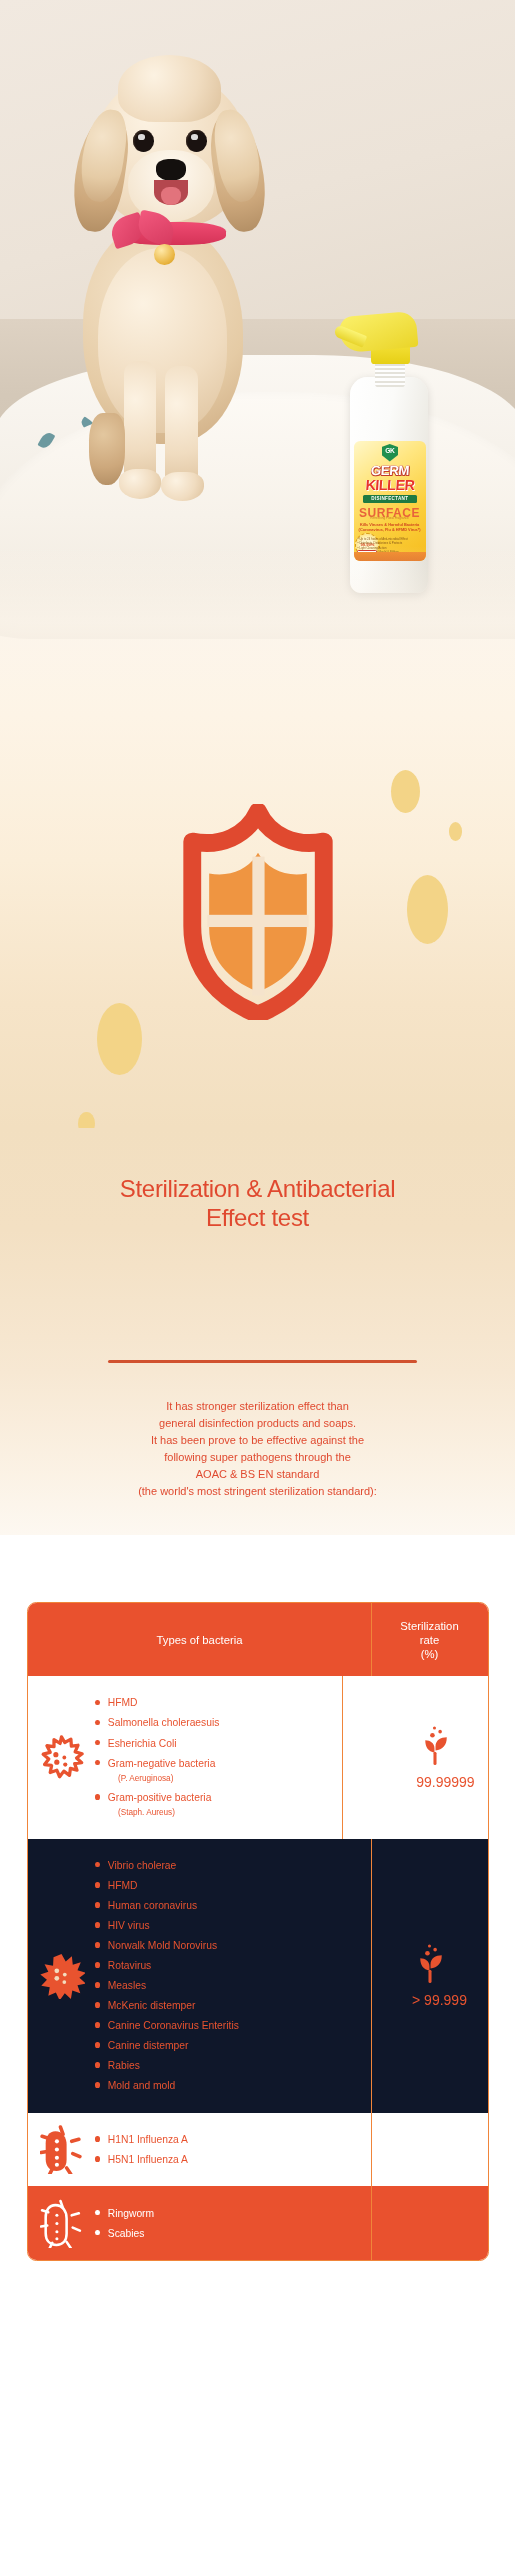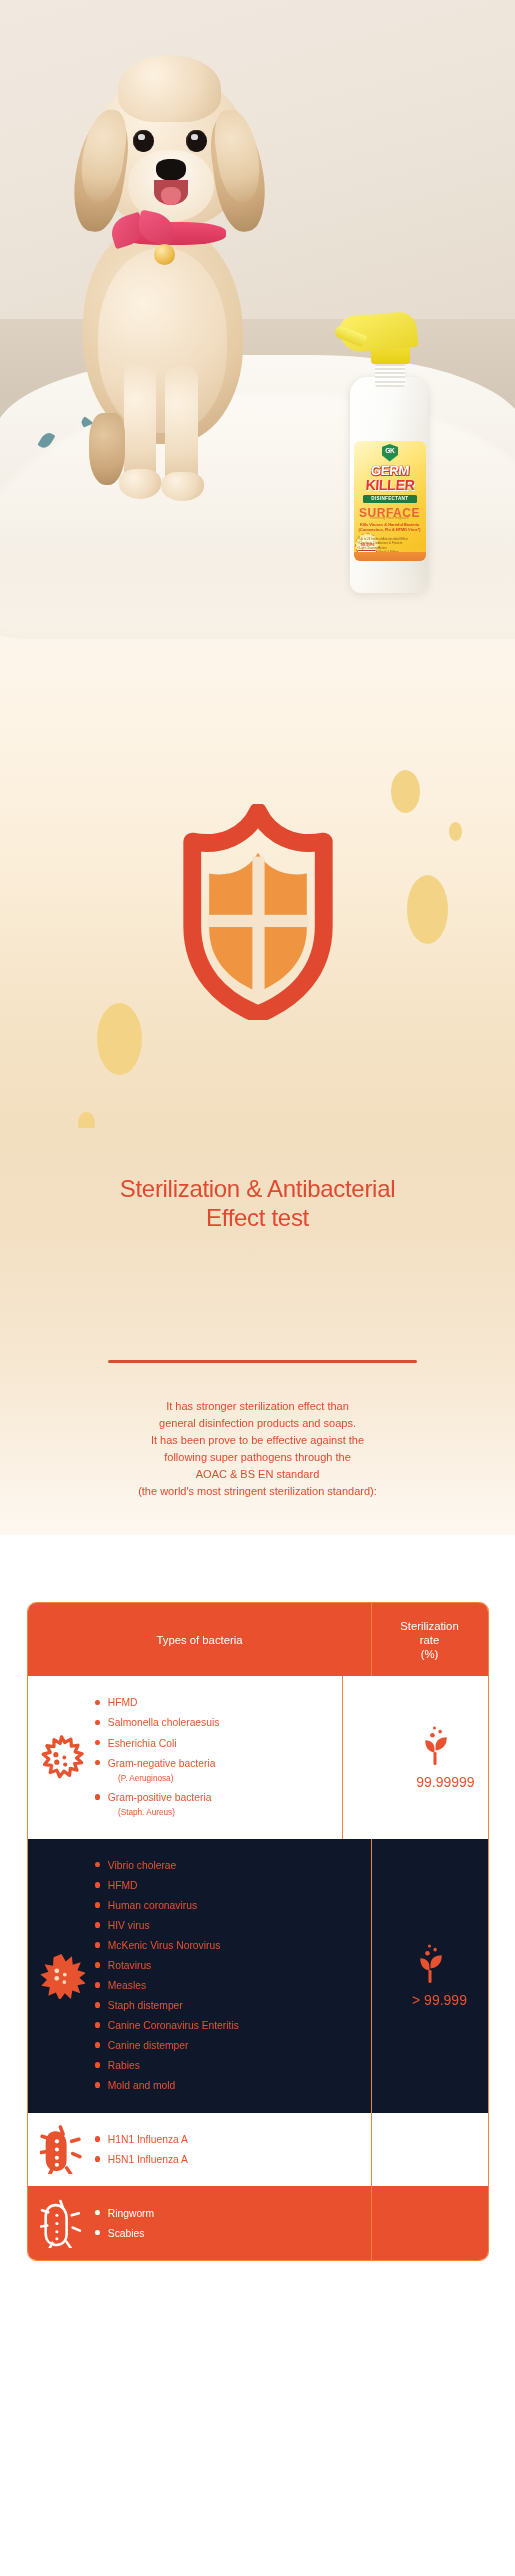--- a/index.html
+++ b/index.html
@@ -325,33 +325,33 @@
           <li>
               <span class="bullet"></span>
               <span>Human coronavirus</span>
             </li>
           <li>
               <span class="bullet"></span>
               <span>HIV virus</span>
             </li>
           <li>
               <span class="bullet"></span>
-              <span>McKenic Virus Norovirus</span>
+              <span>Norwalk Mold Norovirus</span>
             </li>
           <li>
               <span class="bullet"></span>
               <span>Rotavirus</span>
             </li>
           <li>
               <span class="bullet"></span>
               <span>Measles</span>
             </li>
           <li>
               <span class="bullet"></span>
-              <span>Staph distemper</span>
+              <span>McKenic distemper</span>
             </li>
           <li>
               <span class="bullet"></span>
               <span>Canine Coronavirus Enteritis</span>
             </li>
           <li>
               <span class="bullet"></span>
               <span>Canine distemper</span>
             </li>
           <li>

